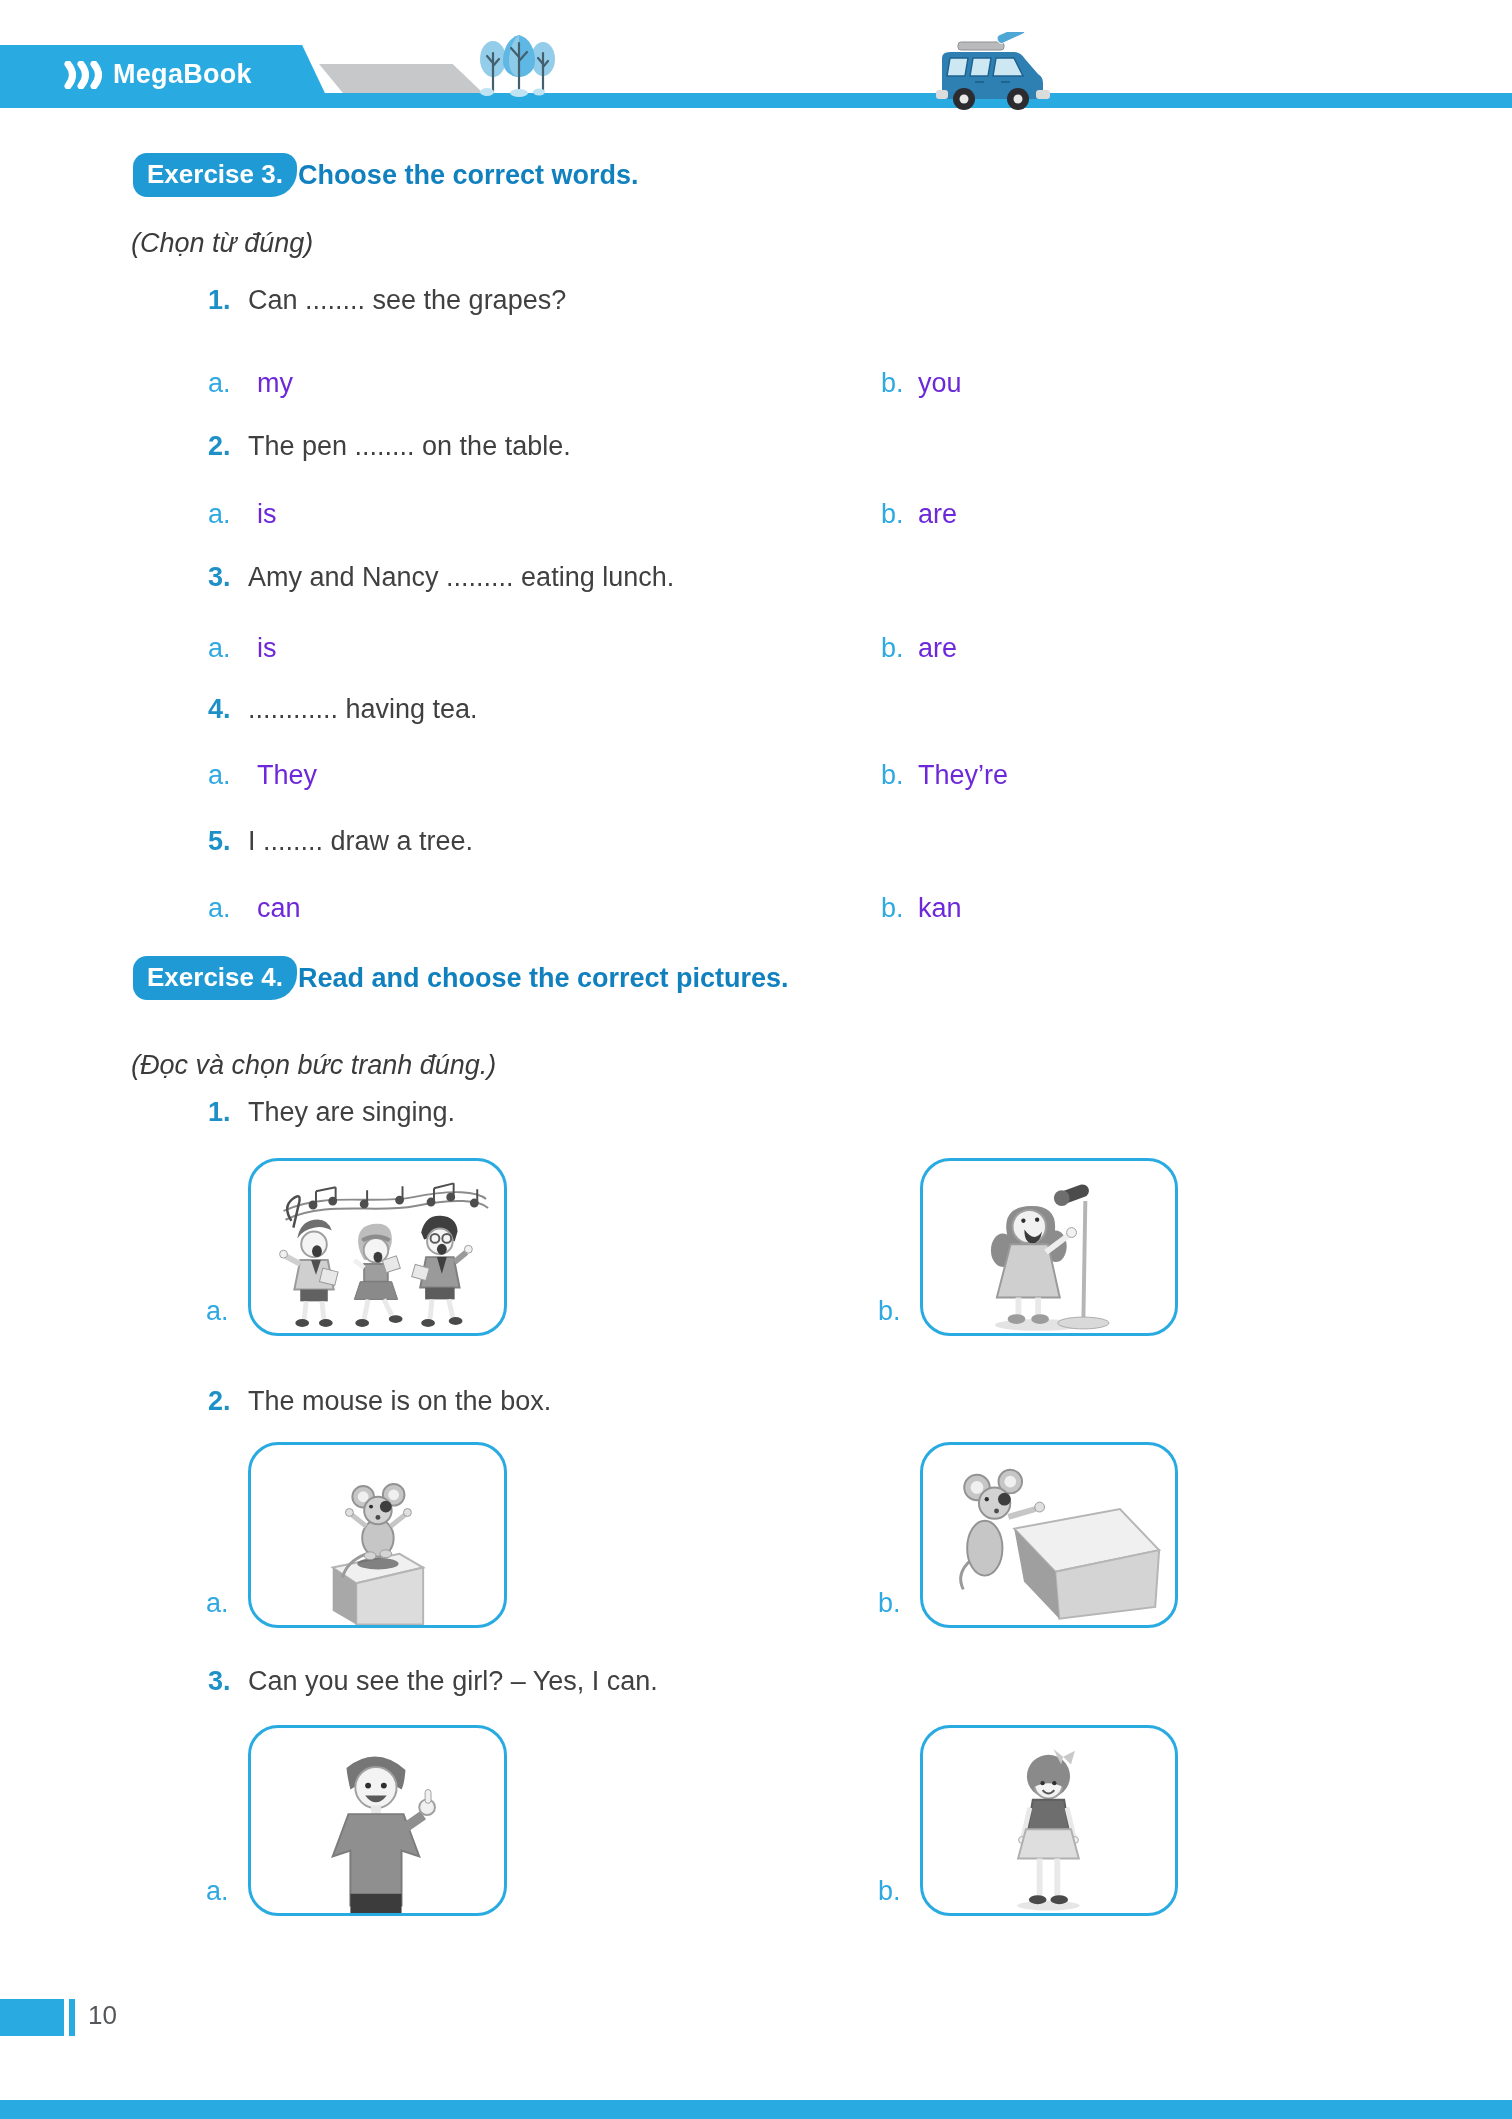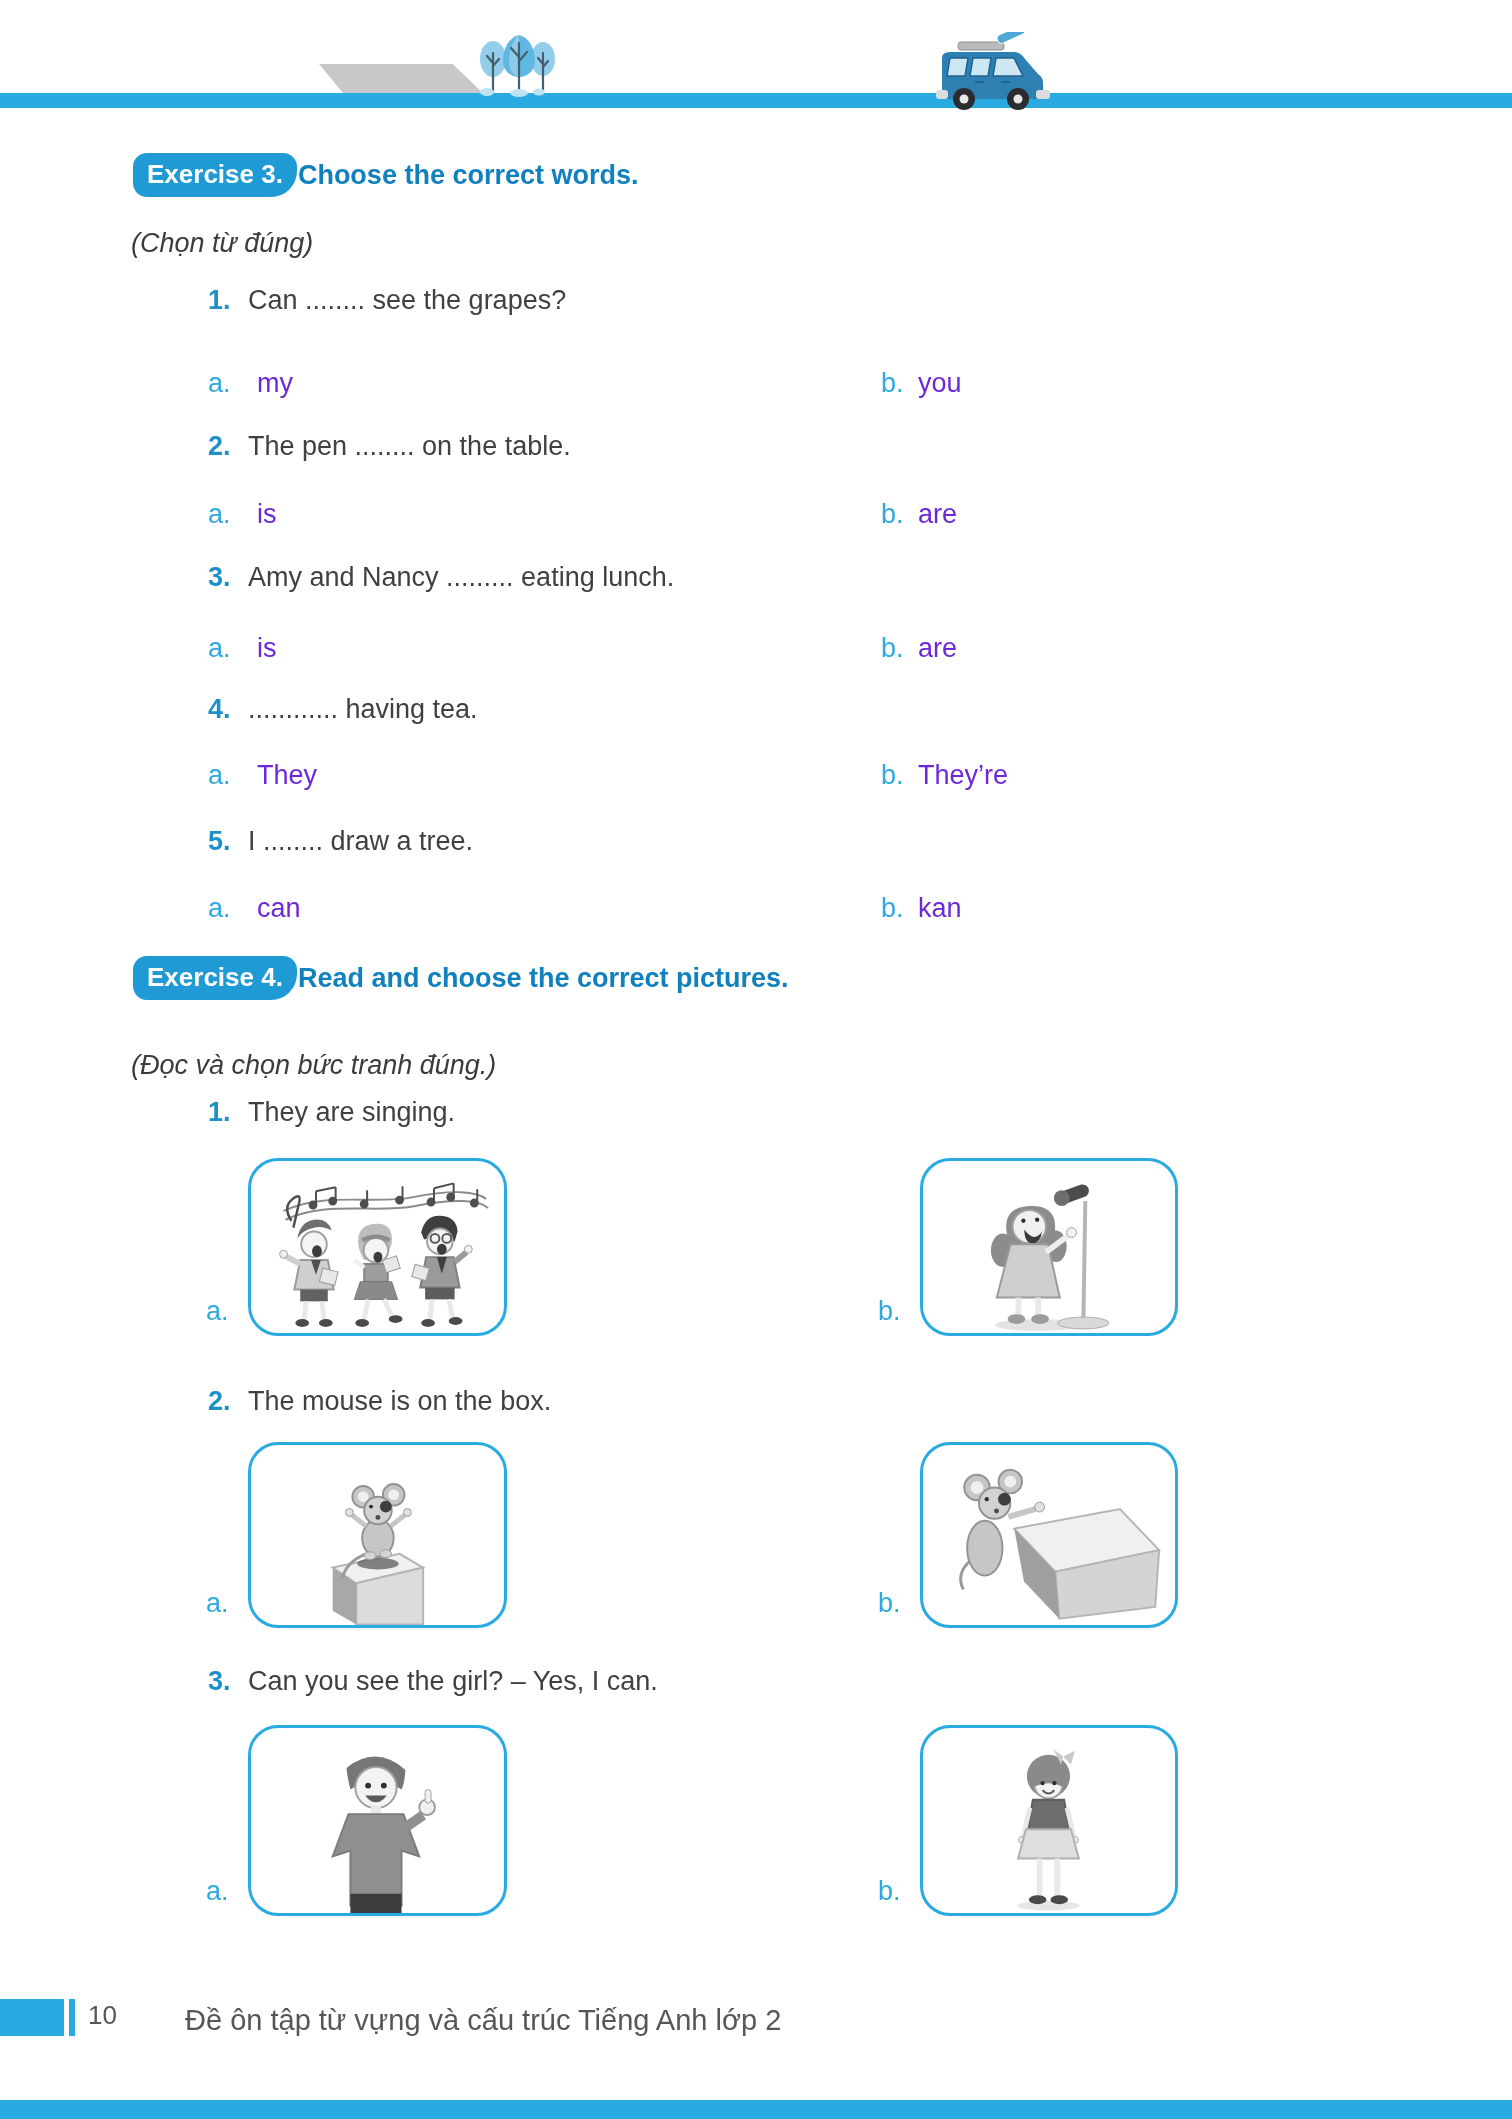--- a/index.html
+++ b/index.html
@@ -45,20 +45,32 @@
   .footer-tick{position:absolute;left:69px;top:1999px;width:6px;height:37px;background:#29abe2;}
   .page-number{position:absolute;left:88px;top:2000px;font-size:26px;color:#54565a;}
   .footer-title{position:absolute;left:185px;top:2004px;font-size:29px;color:#54565a;}
   .bottom-bar{position:absolute;left:0;top:2100px;width:100%;height:19px;background:#29abe2;}
 </style>
 </head>
 <body>
 
 <div class="page">
 
+  <div class="banner">
+    <div class="logo">
+      <svg width="42" height="28" viewBox="0 0 42 28">
+        <g stroke="#ffffff" stroke-width="7" fill="none" stroke-linecap="round">
+          <path d="M4 3 Q13 14 4 25"></path>
+          <path d="M17 3 Q26 14 17 25"></path>
+          <path d="M30 3 Q39 14 30 25"></path>
+        </g>
+      </svg>
+      <span class="logo-text">MegaBook</span>
+    </div>
+  </div>
   <div class="gray-shape"></div>
   <div class="header-bar"></div>
 
   <svg class="trees" width="84" height="64" viewBox="0 0 84 64">
     <ellipse cx="16" cy="26" rx="13" ry="18" fill="#93cdea"></ellipse>
     <ellipse cx="66" cy="26" rx="12" ry="17" fill="#93cdea"></ellipse>
     <path d="M42 2 C56 6 58 22 58 28 C58 38 50 44 42 44 C34 44 26 38 26 28 C26 22 28 6 42 2 Z" fill="#5fb7e3"></path>
     <path d="M42 2 C34 8 32 22 32 28 C32 38 36 42 42 44" fill="#8ecbe9"></path>
     <g stroke="#44606f" stroke-width="2.2" fill="none" stroke-linecap="round">
       <line x1="16" y1="20" x2="16" y2="58"></line>
@@ -362,16 +374,15 @@
         <line x1="132" y1="122" x2="132" y2="160" stroke="#e9e9e9" stroke-width="6"></line>
         <ellipse cx="112" cy="164" rx="9" ry="4.5" fill="#4a4a4a"></ellipse>
           <ellipse cx="134" cy="164" rx="9" ry="4.5" fill="#4a4a4a"></ellipse>
       </svg>
     </div>
   </div>
 
   <div class="footer-chip"></div>
   <div class="footer-tick"></div>
   <div class="page-number">10</div>
-  <div class="footer-title">Đề ôn tập từ vựng và cấu trúc Tiếng Anh lớp 2</div>
   <div class="bottom-bar"></div>
 
 </div>
 
 </body></html>

